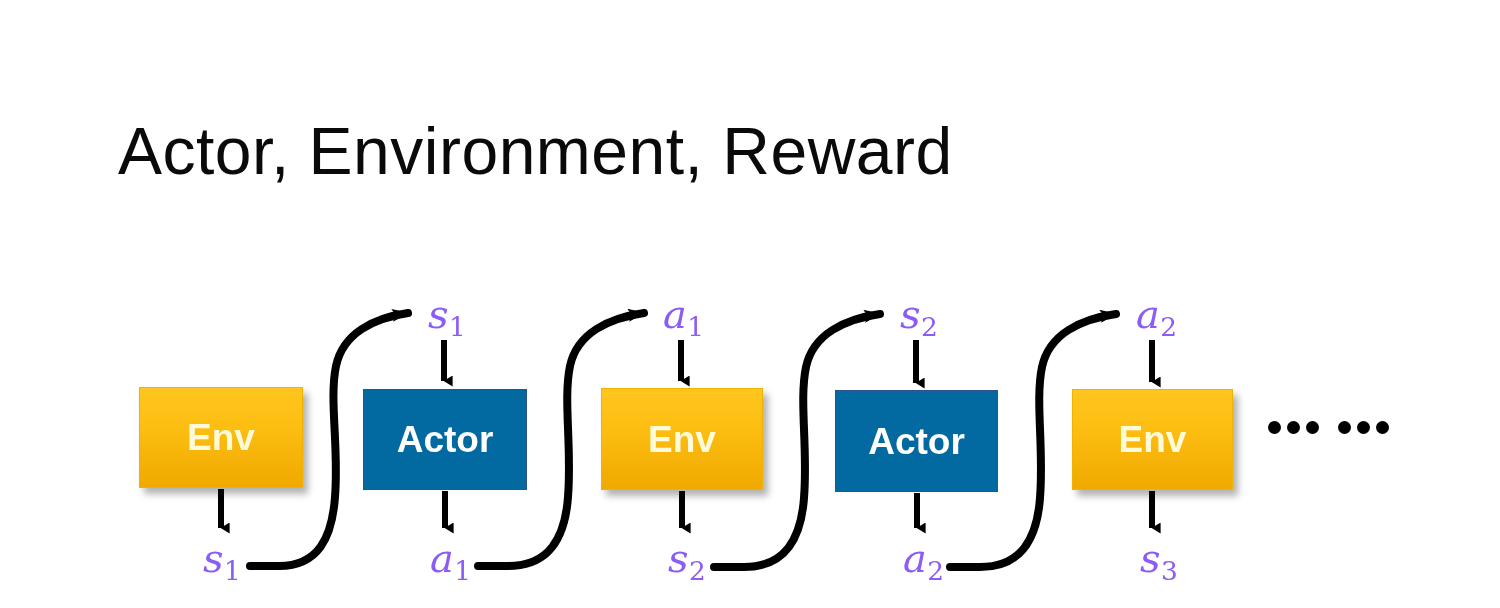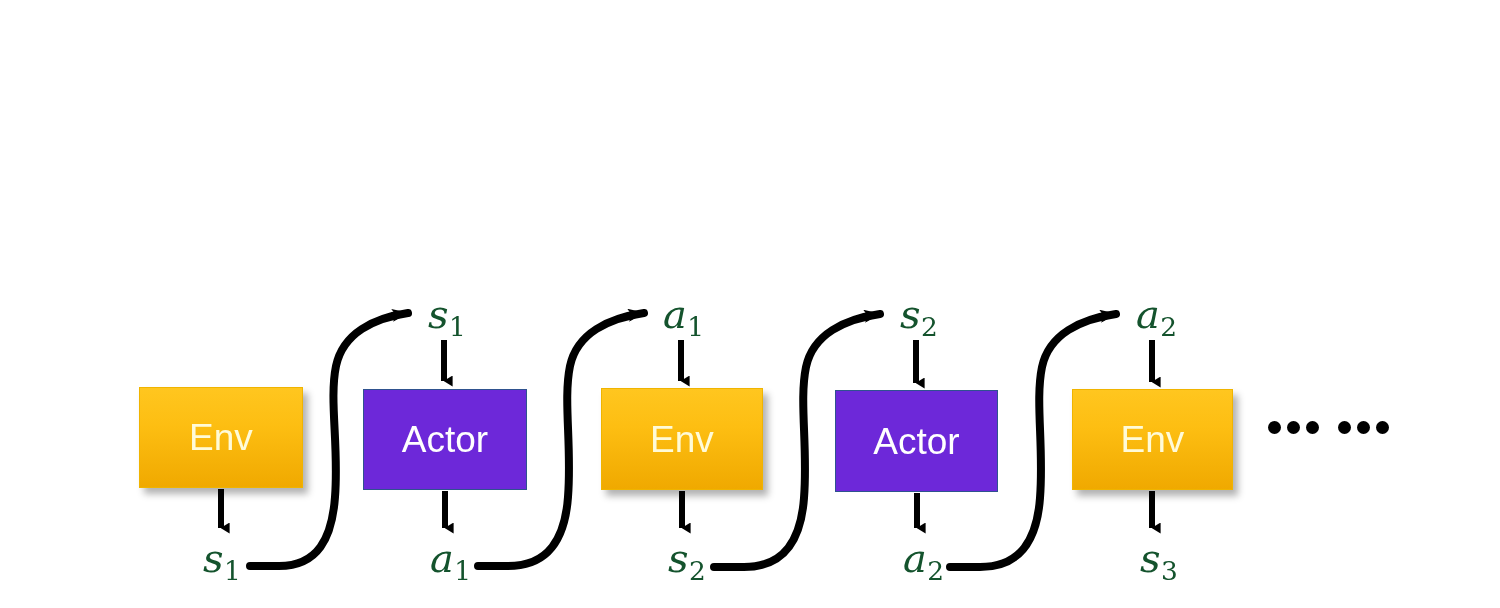--- a/index.html
+++ b/index.html
@@ -46,47 +46,47 @@
   }
 
   
   .node-box {
     position: absolute;
     display: flex;
     align-items: center;
     justify-content: center;
     box-sizing: border-box;
     font-family: "Liberation Sans", sans-serif;
-    font-weight: 400;
+    font-weight: 700;
     font-size: 37px;
     line-height: 1;
     white-space: nowrap;
   }
 
   .node-box.env {
     background: linear-gradient(180deg, #FFC61F 0%, #FDBE12 38%, #F0A900 100%);
     color: #FFFBD8;
     border: 1px solid #F0B400;
     box-shadow: 5px 6px 7px rgba(0,0,0,0.30);
   }
 
   .node-box.actor {
-    background: #6d28d9;
+    background: #0369a1;
     color: #FFFFFF;
     border: 1px solid #2F528F;
     box-shadow: none;
   }
 
   
   .math-label {
     position: absolute;
     font-family: "DejaVu Serif", "Liberation Serif", serif;
     font-style: italic;
     font-size: 40px;
-    color: #14532d;
+    color: #8b5cf6;
     white-space: nowrap;
     line-height: 1;
   }
   .math-label .sub {
     font-size: 0.66em;
     font-style: normal;
     vertical-align: -0.30em;
     margin-left: 0.5px;
   }
 
@@ -108,20 +108,21 @@
   #ellipsis .gap {
     width: 7px;
     height: 1px;
   }
 </style>
 </head>
 <body>
 
 <div id="stage">
 
+  <div id="page-title">Actor, Environment, Reward</div>
 
   <svg id="wire-layer" viewBox="0 0 1500 608" width="1500" height="608" xmlns="http://www.w3.org/2000/svg">
     <defs>
       <marker id="ah-down" markerWidth="11" markerHeight="9" refX="5.5" refY="8.6" orient="auto" markerUnits="userSpaceOnUse">
         <path d="M0,0 L11,0 L5.5,9 Z" fill="#000000"></path>
       </marker>
       <marker id="ah-curve" markerWidth="17" markerHeight="13" refX="16" refY="6.5" orient="auto" markerUnits="userSpaceOnUse">
         <path d="M0,0 L17,6.5 L0,13 L3.6,6.5 Z" fill="#000000"></path>
       </marker>
     </defs>

